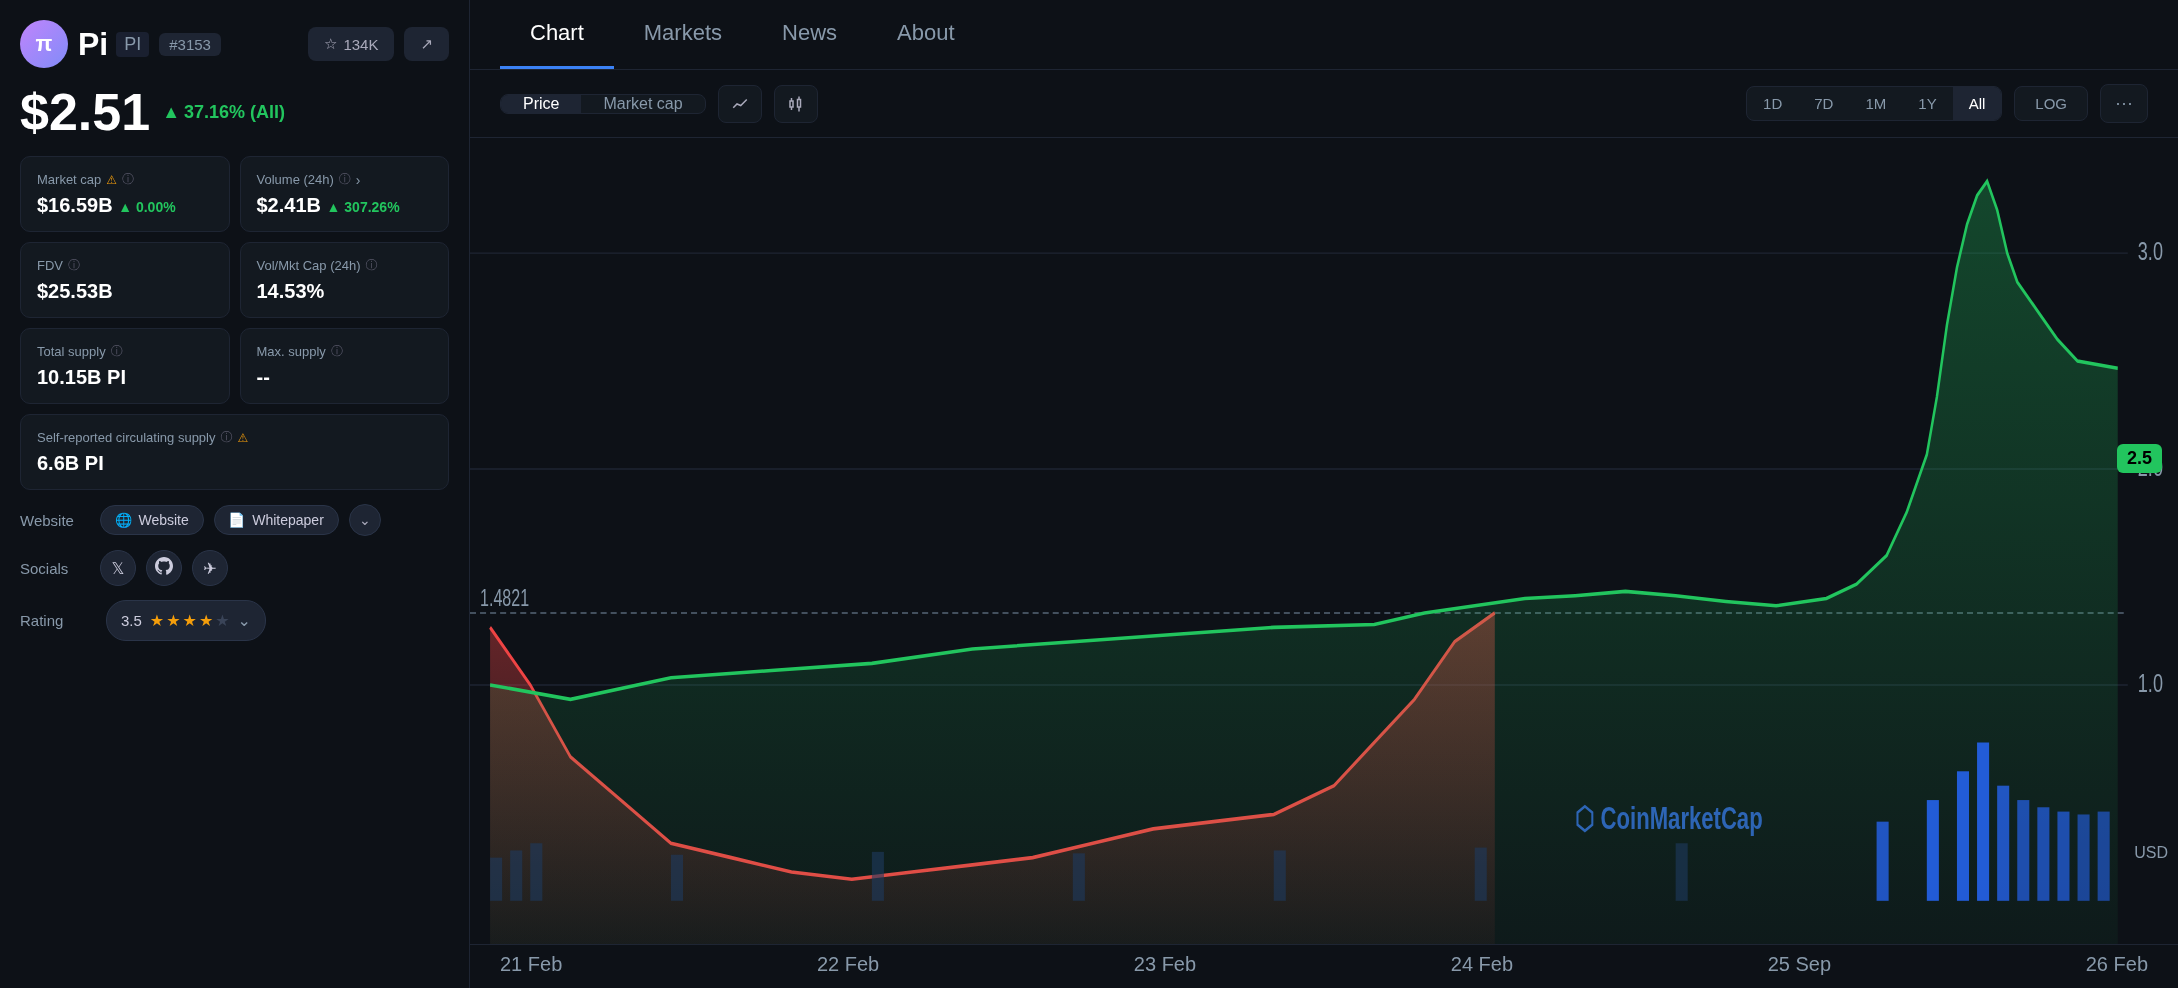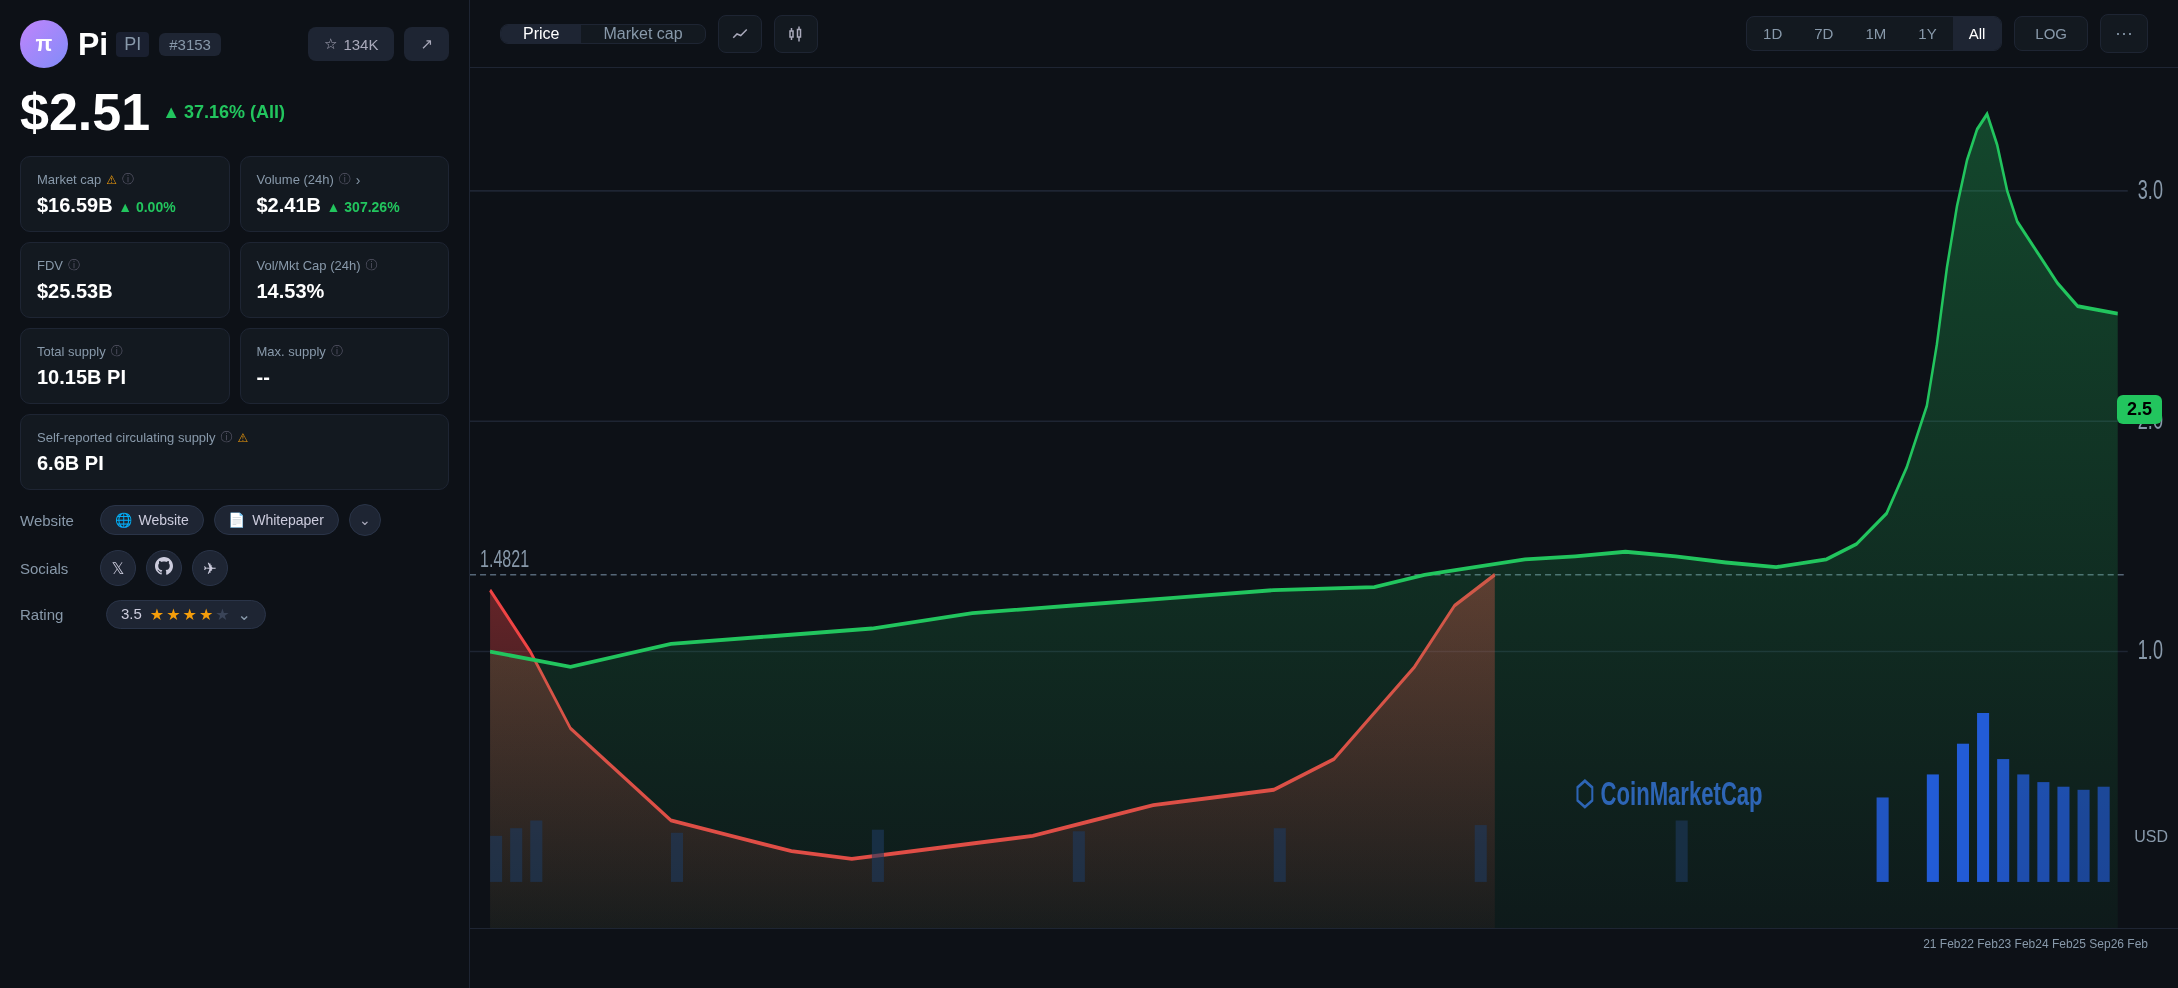--- a/index.html
+++ b/index.html
@@ -216,22 +216,23 @@
     .rating-row {
       display: flex;
       align-items: center;
       gap: 16px;
     }
 
     .rating-badge {
       background: #1e2533;
       border: 1px solid #2a3448;
       border-radius: 20px;
-      padding: 4px 14px;
-      display: flex;
+      padding: 10px 14px;
+      display: flex;
+      align-items: center;
       gap: 8px;
       cursor: pointer;
     }
 
     .rating-val {
       font-size: 15px;
       color: #ccd;
     }
 
     .stars {
@@ -398,26 +399,26 @@
     .usd-label {
       position: absolute;
       bottom: 82px;
       right: 10px;
       font-size: 16px;
       color: #8899aa;
     }
 
     .x-axis {
       display: flex;
-      justify-content: flex-end;
+      justify-content: space-between;
       padding: 8px 30px 0 30px;
-      font-size: 12px;
+      font-size: 20px;
       color: #8899aa;
       border-top: 1px solid #1e2533;
-      height: 60px;
+      height: 44px;
     }
   </style>
 </head>
 <body>
 
 <div class="left-panel">
 
   <div class="coin-header">
     <div class="coin-logo">π</div>
     <div class="coin-name-block">
@@ -561,20 +562,26 @@
         <span class="star empty">★</span>
       </div>
       <span style="color:#8899aa;">⌄</span>
     </div>
   </div>
 
 </div>
 
 <div class="right-panel">
 
+  <div class="top-nav">
+    <div class="nav-tab active">Chart</div>
+    <div class="nav-tab">Markets</div>
+    <div class="nav-tab">News</div>
+    <div class="nav-tab">About</div>
+  </div>
 
   <div class="chart-controls">
     <div class="control-group">
       <button class="control-btn active">Price</button>
       <button class="control-btn">Market cap</button>
     </div>
 
     <div class="icon-btn">
       <svg width="18" height="18" viewBox="0 0 24 24" fill="none" stroke="#aab" stroke-width="2">
         <polyline points="3,17 8,12 13,14 21,6"></polyline>

